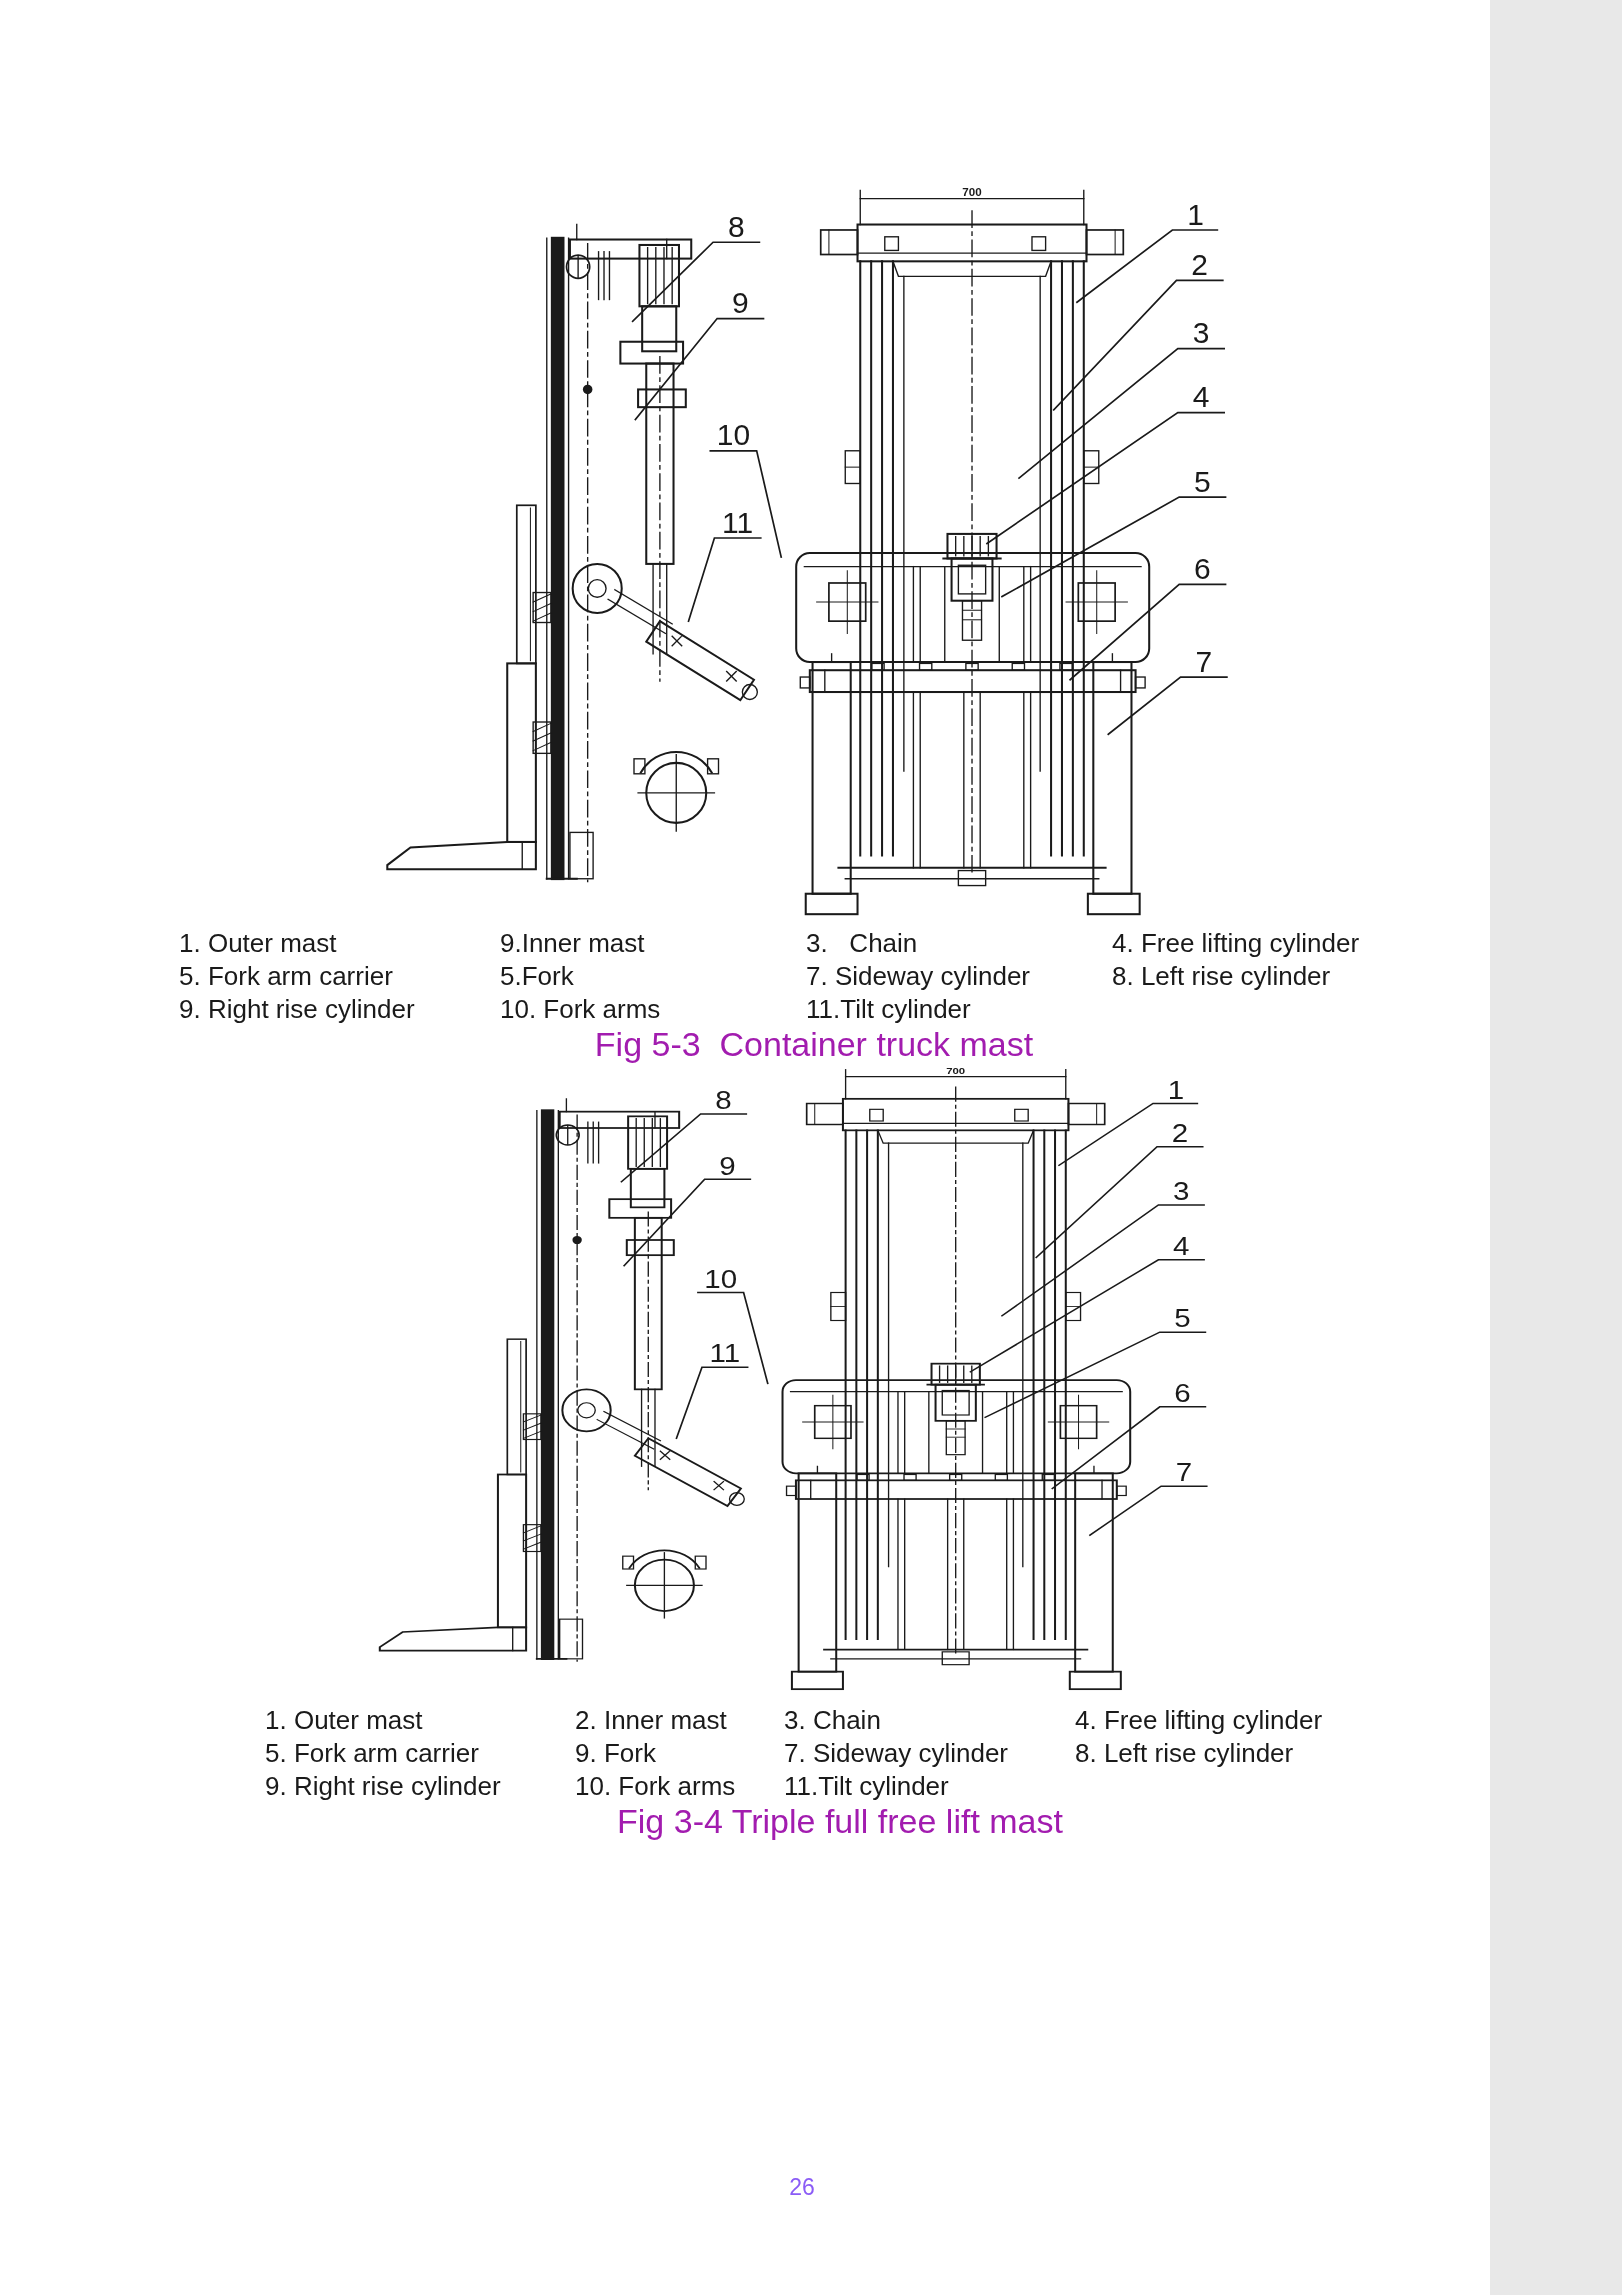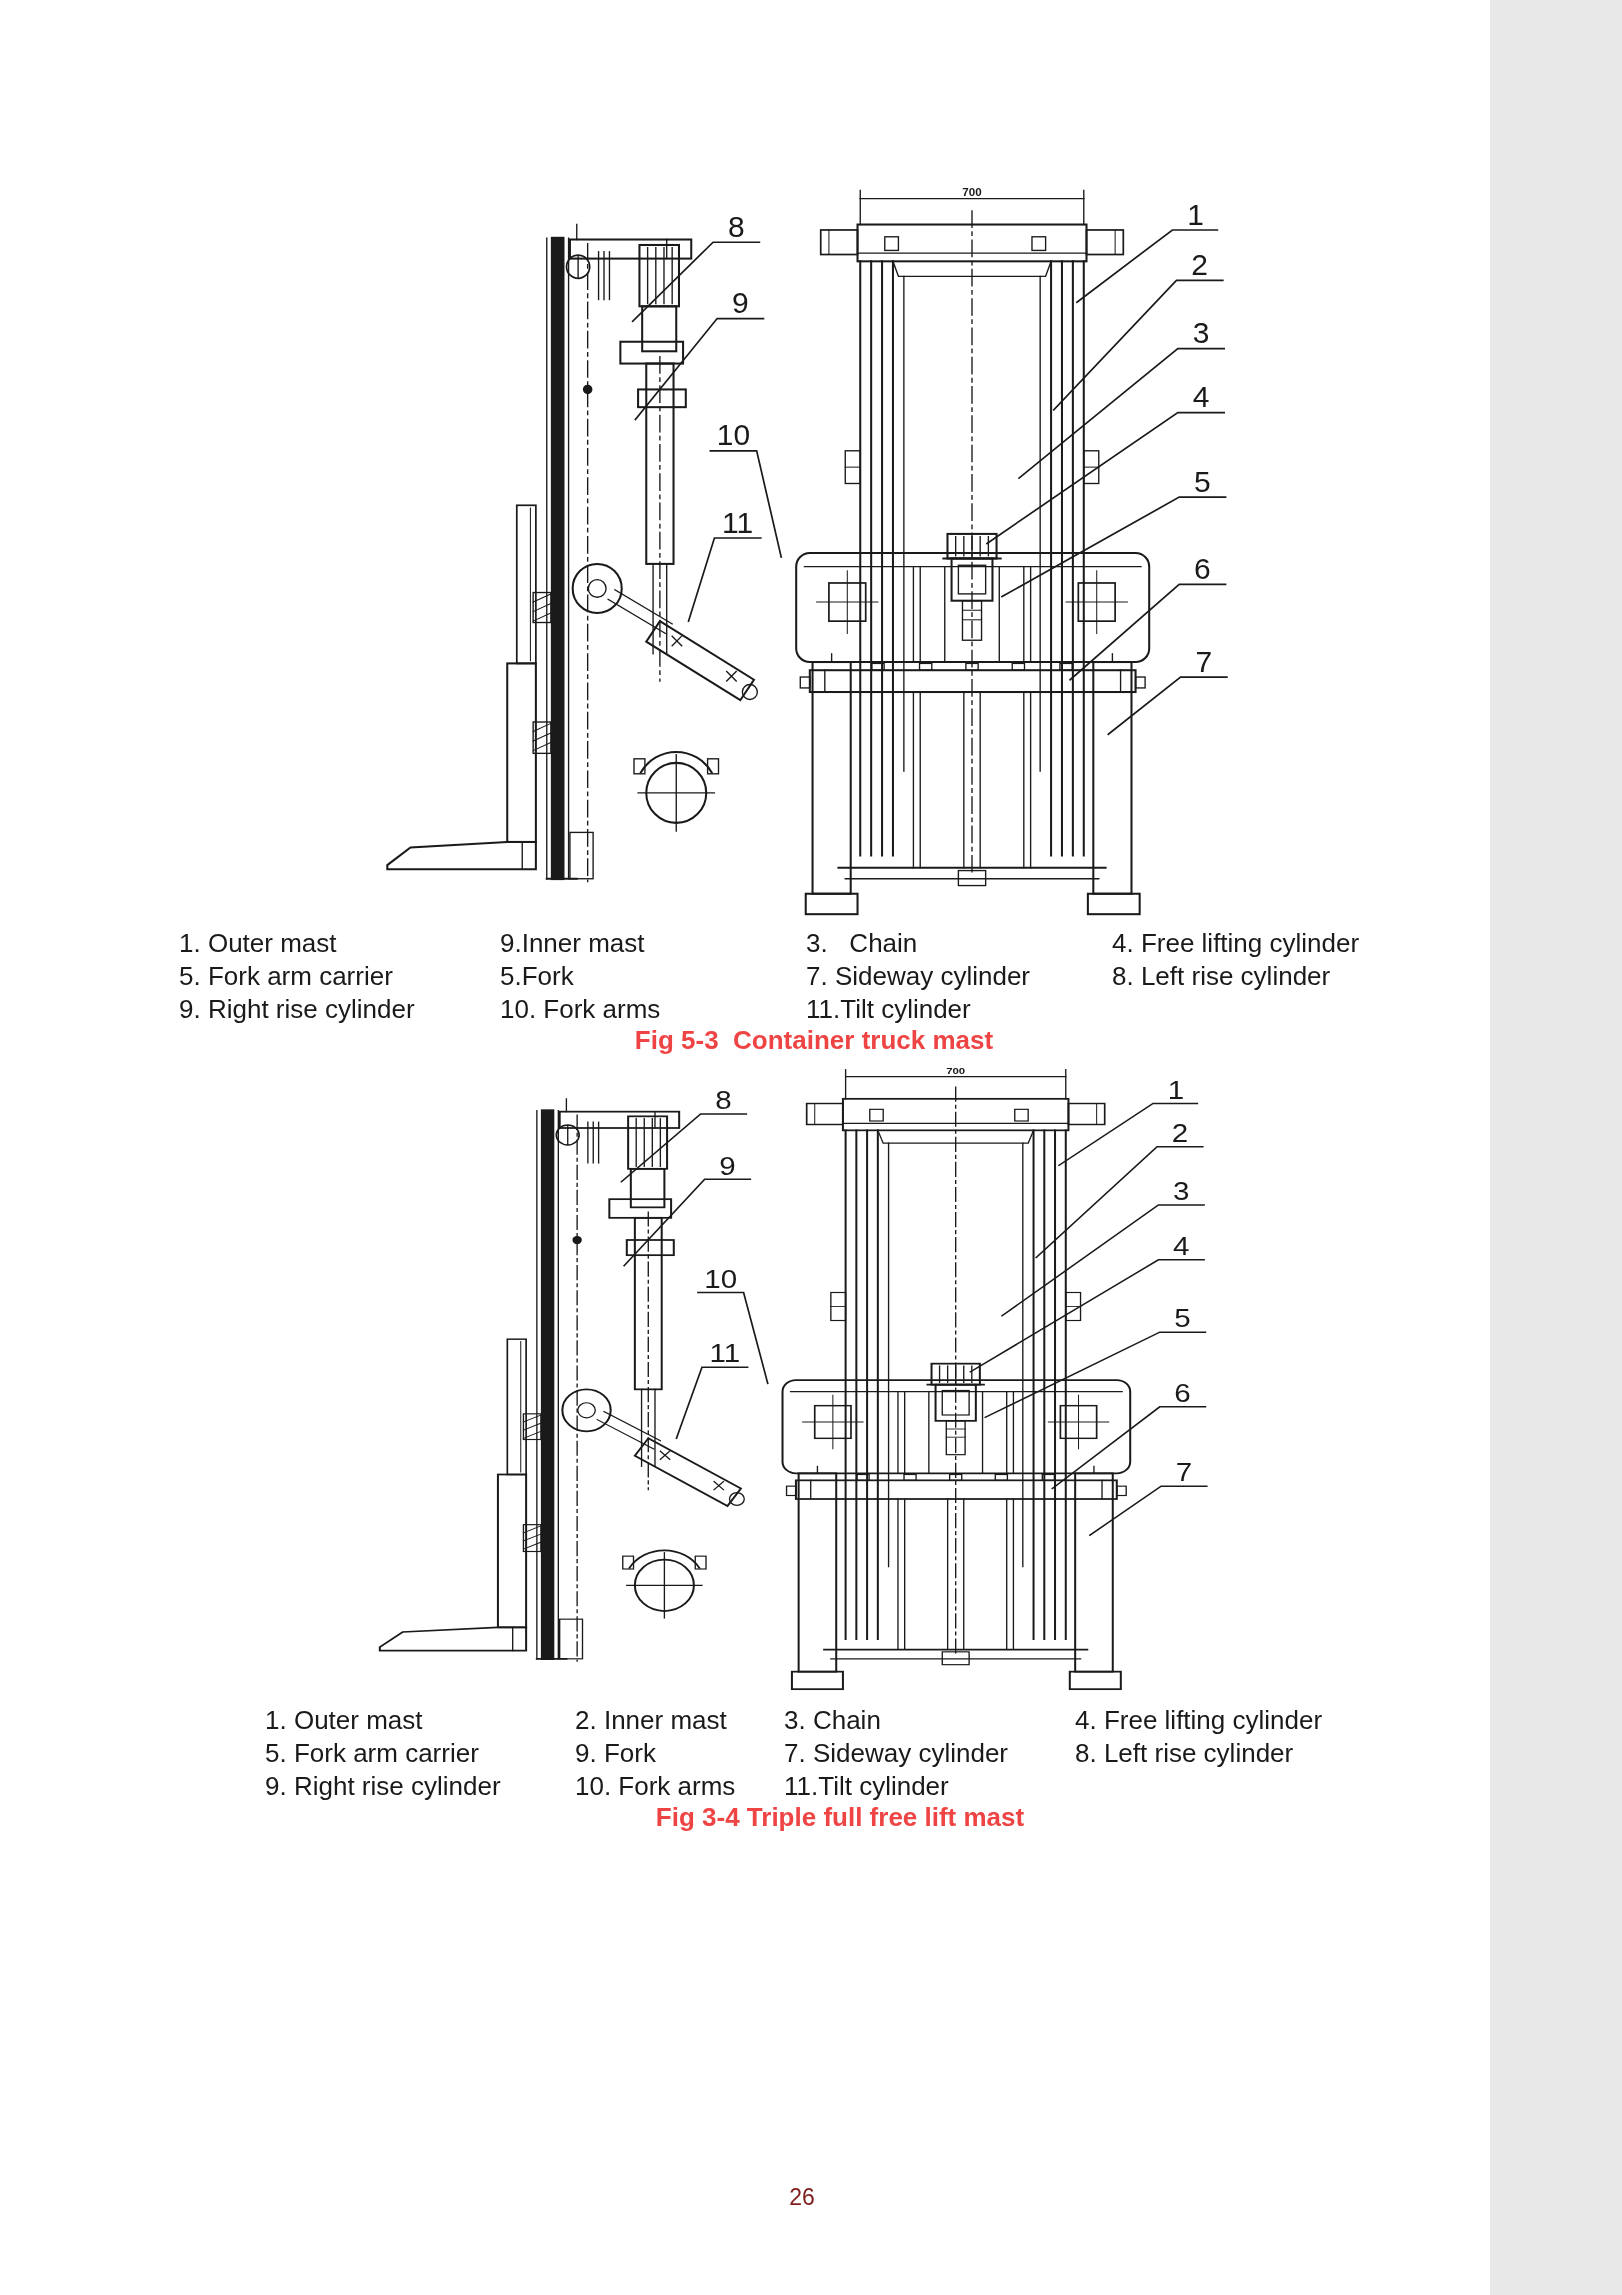--- a/index.html
+++ b/index.html
@@ -5,25 +5,25 @@
   html,body{margin:0;padding:0;background:#e8e8e8;}
   .page{
     width:1490px;height:2295px;position:relative;background:#ffffff;
     font-family:"Liberation Sans", sans-serif;color:#1a1a1a;overflow:hidden;
   }
   .fig-svg{position:absolute;}
   .legend-cell{
     position:absolute;font-size:26px;line-height:30px;white-space:pre;color:#1a1a1a;
   }
   .fig-caption{
-    position:absolute;font-size:26px;font-weight:bold;white-space:pre;
-    transform:translateX(-50%);color:#ef4444;
+    position:absolute;font-size:34px;font-weight:normal;white-space:pre;
+    transform:translateX(-50%);color:#a21caf;
   }
   .page-number{
-    position:absolute;font-size:23px;transform:translateX(-50%);color:#7f1d1d;margin-top:10px;
+    position:absolute;font-size:23px;transform:translateX(-50%);color:#8b5cf6;
   }
   svg text{font-family:"Liberation Sans", sans-serif;}
 </style>
 </head>
 <body>
 
 <div class="page">
 
   <svg class="fig-svg" style="left:368px;top:185px;width:900px;height:736px" viewBox="0 0 1320 1080">
     <defs>

